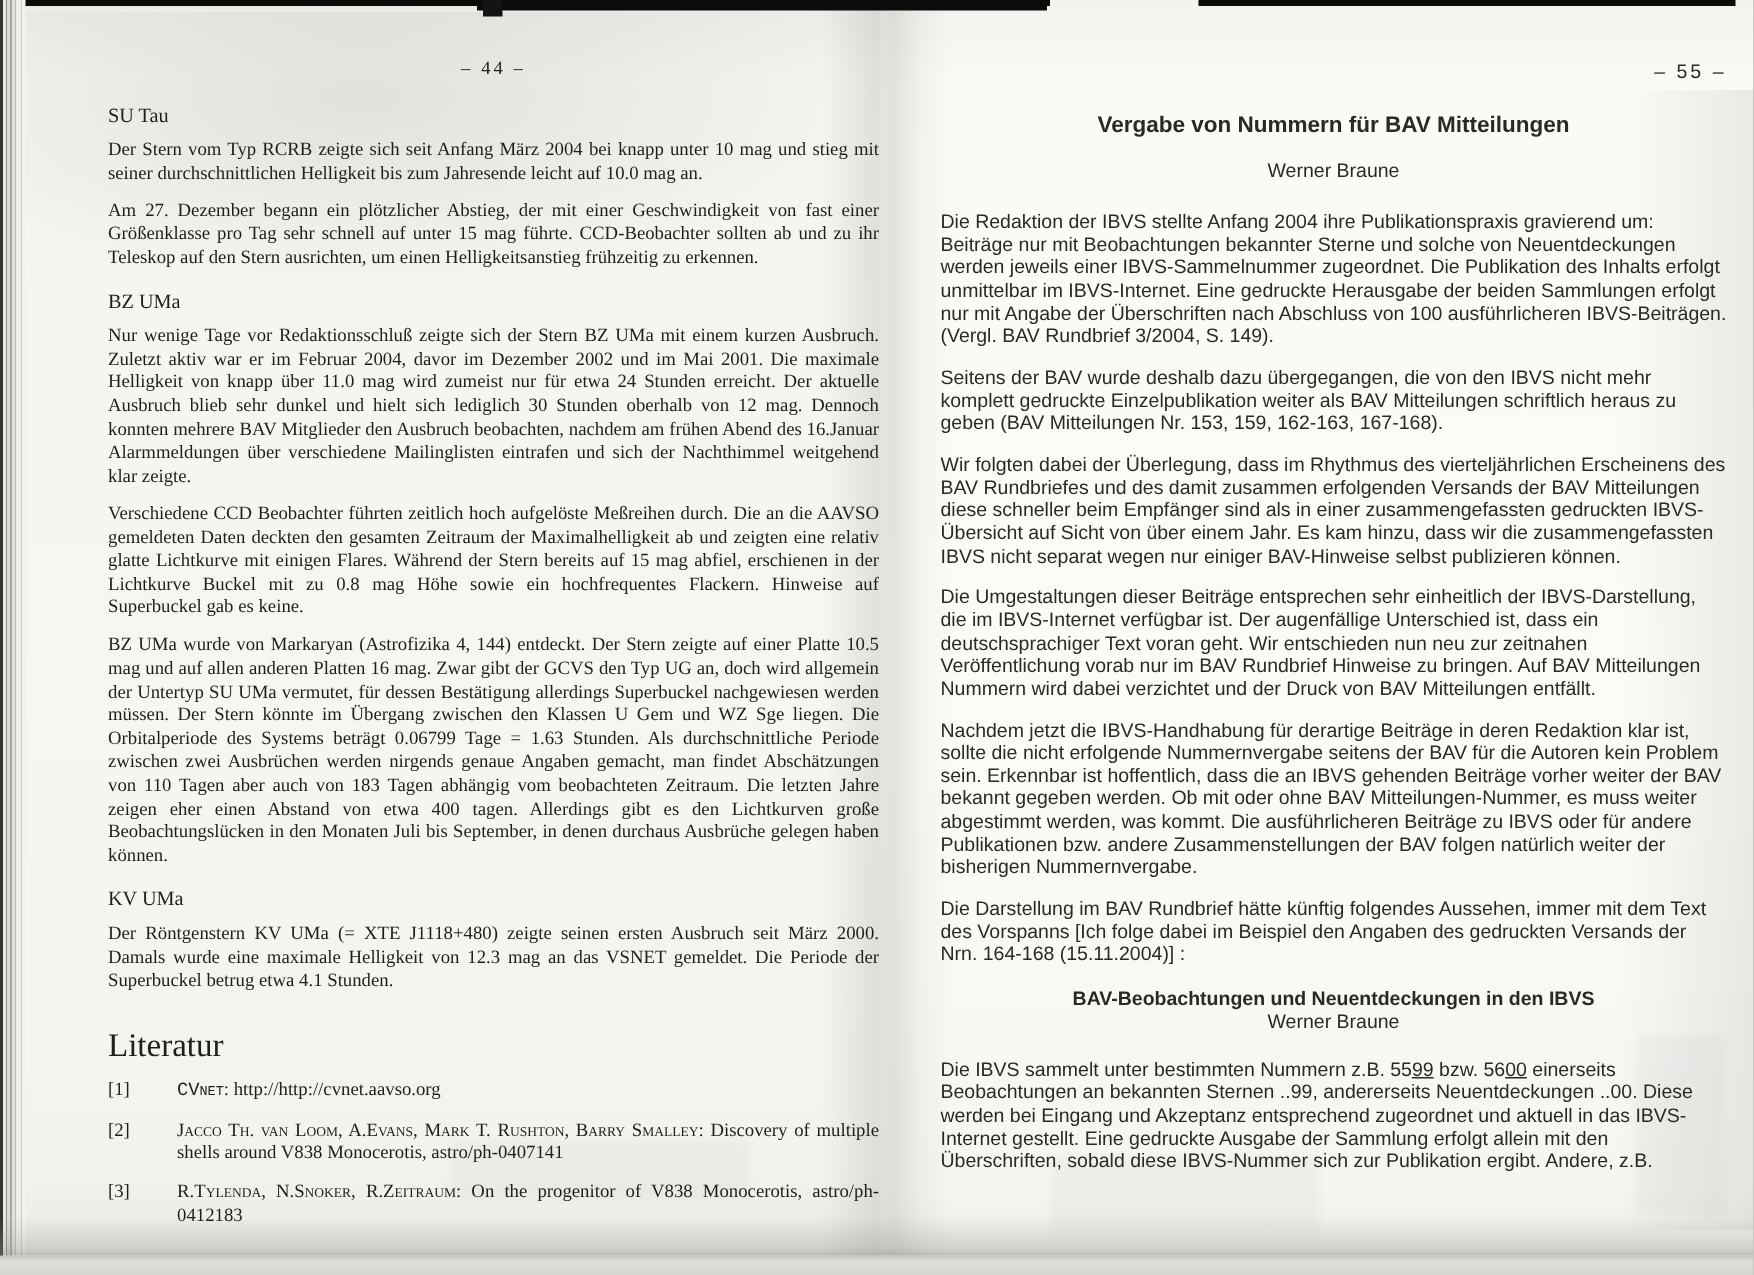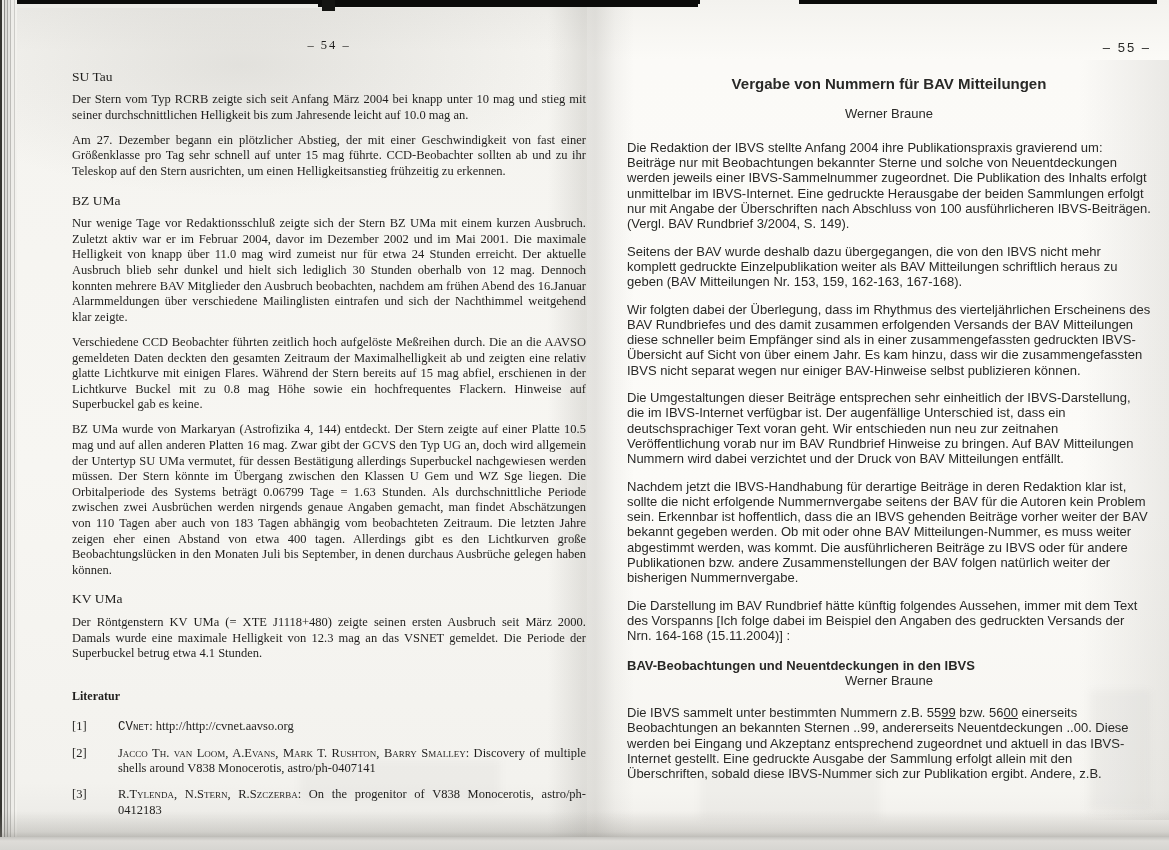--- a/index.html
+++ b/index.html
@@ -29,32 +29,32 @@
     background:linear-gradient(180deg,rgba(160,158,152,0) 0%,rgba(150,148,142,0.30) 80%,rgba(135,133,127,0.45) 100%);}
   .bottom-band{position:absolute;left:0;bottom:0;width:1169px;height:13px;
     background:linear-gradient(180deg,#c6c5c1 0,#dedcd8 4px,#d6d5d1 13px);}
   
   .pl{position:absolute;left:72px;top:38px;width:514px;
     font-family:"Liberation Serif","DejaVu Serif",serif;font-size:12.5px;line-height:15.6px;
     color:#1f1e1c;}
   .pl .pageno{text-align:center;letter-spacing:2px;margin:0 0 15px;}
   .pl h3{font-size:13.5px;margin:13px 0 8px;font-weight:normal;}
   .pl p{margin:0 0 9.5px;text-align:justify;}
-  .pl h2{font-size:12px;margin:27px 0 15px;font-weight:bold;}
+  .pl h2{font-size:22px;margin:27px 0 15px;font-weight:normal;}
   .lit-item{position:relative;padding-left:46px;margin:0 0 10px;text-align:justify;}
   .lit-label{position:absolute;left:0;top:0;}
   
   .pr{position:absolute;left:627px;top:40px;width:524px;
     font-family:"Liberation Sans","DejaVu Sans",sans-serif;font-size:13px;line-height:15.3px;
     color:#29292 7;color:#292927;}
   .pr .pageno{text-align:right;letter-spacing:2px;margin:0 0 21px;}
   .pr .title{text-align:center;font-weight:bold;font-size:15px;margin:0 0 14px;}
   .pr .author{text-align:center;margin:0 0 19px;}
   .pr p{margin:0 0 12px;}
-  .pr .sub-title{text-align:left;font-weight:bold;margin:14px 0 0;}
+  .pr .sub-title{text-align:center;font-weight:bold;margin:14px 0 0;}
   .pr .sub-author{text-align:center;margin:0 0 17px;}
   
   .ghost{position:absolute;background:rgba(120,118,112,0.05);filter:blur(3px);pointer-events:none;}
 </style>
 </head>
 <body>
 
 <div class="scan">
 
   <div class="paper-left"></div>
@@ -67,21 +67,21 @@
   <div class="ghost" style="left:700px;top:770px;width:180px;height:50px;"></div>
   <div class="topbar-a"></div>
   <div class="topbar-b"></div>
   <div class="topbar-notch"></div>
   <div class="topbar-c"></div>
   <div class="left-edge"></div>
   <div class="bottom-shade"></div>
   <div class="bottom-band"></div>
 
   <div class="pl">
-    <div class="pageno">– 54 –</div>
+    <div class="pageno">– 44 –</div>
 
     <h3>SU Tau</h3>
     <p>Der Stern vom Typ RCRB zeigte sich seit Anfang März 2004 bei knapp unter 10 mag und stieg mit seiner durchschnittlichen Helligkeit bis zum Jahresende leicht auf 10.0 mag an.</p>
     <p>Am 27. Dezember begann ein plötzlicher Abstieg, der mit einer Geschwindigkeit von fast einer Größenklasse pro Tag sehr schnell auf unter 15 mag führte. CCD-Beobachter sollten ab und zu ihr Teleskop auf den Stern ausrichten, um einen Helligkeitsanstieg frühzeitig zu erkennen.</p>
 
     <h3>BZ UMa</h3>
     <p>Nur wenige Tage vor Redaktionsschluß zeigte sich der Stern BZ UMa mit einem kurzen Ausbruch. Zuletzt aktiv war er im Februar 2004, davor im Dezember 2002 und im Mai 2001. Die maximale Helligkeit von knapp über 11.0 mag wird zumeist nur für etwa 24 Stunden erreicht. Der aktuelle Ausbruch blieb sehr dunkel und hielt sich lediglich 30 Stunden oberhalb von 12 mag. Dennoch konnten mehrere BAV Mitglieder den Ausbruch beobachten, nachdem am frühen Abend des 16.Januar Alarmmeldungen über verschiedene Mailinglisten eintrafen und sich der Nachthimmel weitgehend klar zeigte.</p>
     <p>Verschiedene CCD Beobachter führten zeitlich hoch aufgelöste Meßreihen durch. Die an die AAVSO gemeldeten Daten deckten den gesamten Zeitraum der Maximalhelligkeit ab und zeigten eine relativ glatte Lichtkurve mit einigen Flares. Während der Stern bereits auf 15 mag abfiel, erschienen in der Lichtkurve Buckel mit zu 0.8 mag Höhe sowie ein hochfrequentes Flackern. Hinweise auf Superbuckel gab es keine.</p>
     <p>BZ UMa wurde von Markaryan (Astrofizika 4, 144) entdeckt. Der Stern zeigte auf einer Platte 10.5 mag und auf allen anderen Platten 16 mag. Zwar gibt der GCVS den Typ UG an, doch wird allgemein der Untertyp SU UMa vermutet, für dessen Bestätigung allerdings Superbuckel nachgewiesen werden müssen. Der Stern könnte im Übergang zwischen den Klassen U Gem und WZ Sge liegen. Die Orbitalperiode des Systems beträgt 0.06799 Tage = 1.63 Stunden. Als durchschnittliche Periode zwischen zwei Ausbrüchen werden nirgends genaue Angaben gemacht, man findet Abschätzungen von 110 Tagen aber auch von 183 Tagen abhängig vom beobachteten Zeitraum. Die letzten Jahre zeigen eher einen Abstand von etwa 400 tagen. Allerdings gibt es den Lichtkurven große Beobachtungslücken in den Monaten Juli bis September, in denen durchaus Ausbrüche gelegen haben können.</p>
 
@@ -92,21 +92,21 @@
     <div class="lit-item">
       <span class="lit-label">[1]</span>
       <span><span style="font-variant: small-caps; font-family: Liberation Mono, monospace;">CVnet</span><span>: http://http://cvnet.aavso.org</span></span>
     </div>
     <div class="lit-item">
       <span class="lit-label">[2]</span>
       <span><span style="font-variant: small-caps;">Jacco Th. van Loom, A.Evans, Mark T. Rushton, Barry Smalley</span><span>: Discovery of multiple shells around V838 Monocerotis, astro/ph-0407141</span></span>
     </div>
     <div class="lit-item">
       <span class="lit-label">[3]</span>
-      <span><span style="font-variant: small-caps;">R.Tylenda, N.Stern, R.Szczerba</span><span>: On the progenitor of V838 Monocerotis, astro/ph-0412183</span></span>
+      <span><span style="font-variant: small-caps;">R.Tylenda, N.Snoker, R.Zeitraum</span><span>: On the progenitor of V838 Monocerotis, astro/ph-0412183</span></span>
     </div>
   </div>
 
   <div class="pr">
     <div class="pageno">– 55 –</div>
     <div class="title">Vergabe von Nummern für BAV Mitteilungen</div>
     <div class="author">Werner Braune</div>
 
     <p>Die Redaktion der IBVS stellte Anfang 2004 ihre Publikationspraxis gravierend um: Beiträge nur mit Beobachtungen bekannter Sterne und solche von Neuentdeckungen werden jeweils einer IBVS-Sammelnummer zugeordnet. Die Publikation des Inhalts erfolgt unmittelbar im IBVS-Internet. Eine gedruckte Herausgabe der beiden Sammlungen erfolgt nur mit Angabe der Überschriften nach Abschluss von 100 ausführlicheren IBVS-Beiträgen. (Vergl. BAV Rundbrief 3/2004, S. 149).</p>
     <p>Seitens der BAV wurde deshalb dazu übergegangen, die von den IBVS nicht mehr komplett gedruckte Einzelpublikation weiter als BAV Mitteilungen schriftlich heraus zu geben (BAV Mitteilungen Nr. 153, 159, 162-163, 167-168).</p>

